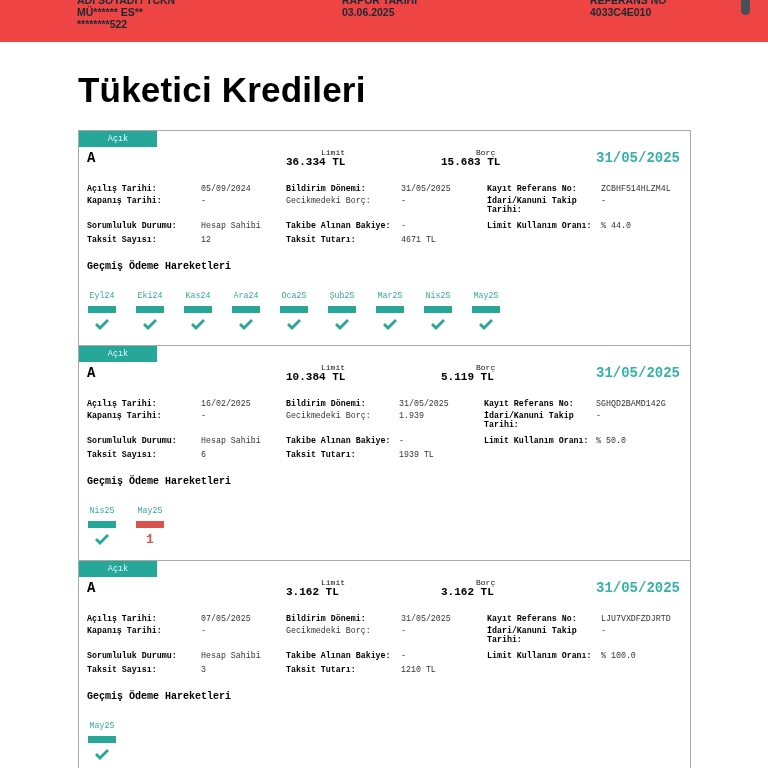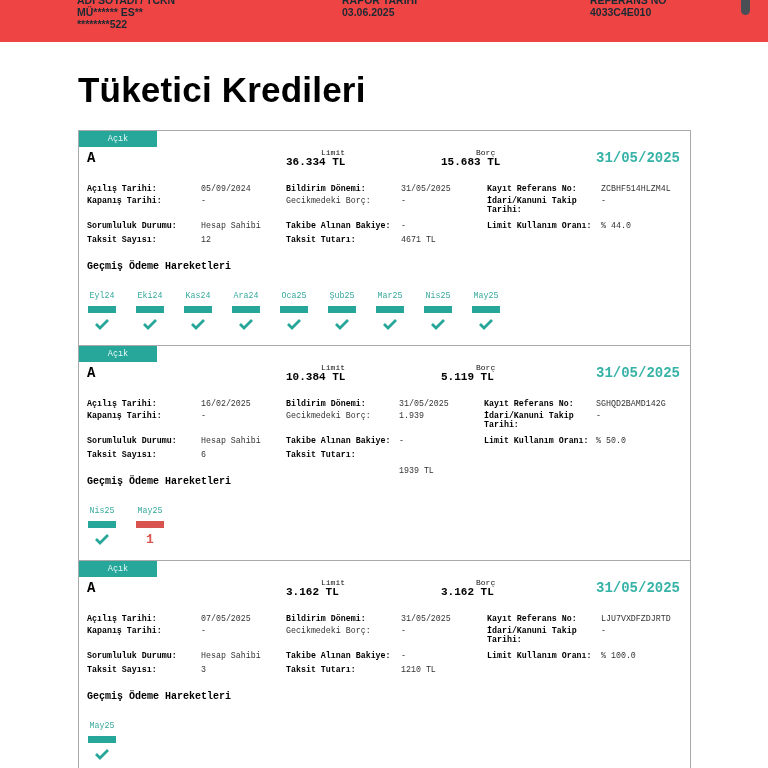--- a/index.html
+++ b/index.html
@@ -218,21 +218,21 @@
     <div class="kv b" style="left:8px;top:104px">Taksit Sayısı:</div>
     <div class="kv v" style="left:122px;top:104px">6</div>
 
     <div class="kv b" style="left:207px;top:53px">Bildirim Dönemi:</div>
     <div class="kv v" style="left:320px;top:53px">31/05/2025</div>
     <div class="kv v" style="left:207px;top:65px">Gecikmedeki Borç:</div>
     <div class="kv v" style="left:320px;top:65px">1.939</div>
     <div class="kv b" style="left:207px;top:90px">Takibe Alınan Bakiye:</div>
     <div class="kv v" style="left:320px;top:90px">-</div>
     <div class="kv b" style="left:207px;top:104px">Taksit Tutarı:</div>
-    <div class="kv v" style="left:320px;top:120px">1939 TL</div>
+    <div class="kv v" style="left:320px;top:104px">1939 TL</div>
 
     <div class="kv b" style="left:405px;top:53px">Kayıt Referans No:</div>
     <div class="kv v" style="left:517px;top:53px">SGHQD2BAMD142G</div>
     <div class="kv b" style="left:405px;top:65px;width:100px">İdari/Kanuni Takip Tarihi:</div>
     <div class="kv v" style="left:517px;top:65px">-</div>
     <div class="kv b" style="left:405px;top:90px">Limit Kullanım Oranı:</div>
     <div class="kv v" style="left:517px;top:90px">% 50.0</div>
 
     <div class="hist-title" style="top:130px">Geçmiş Ödeme Hareketleri</div>
     <div class="months" style="top:159px">

